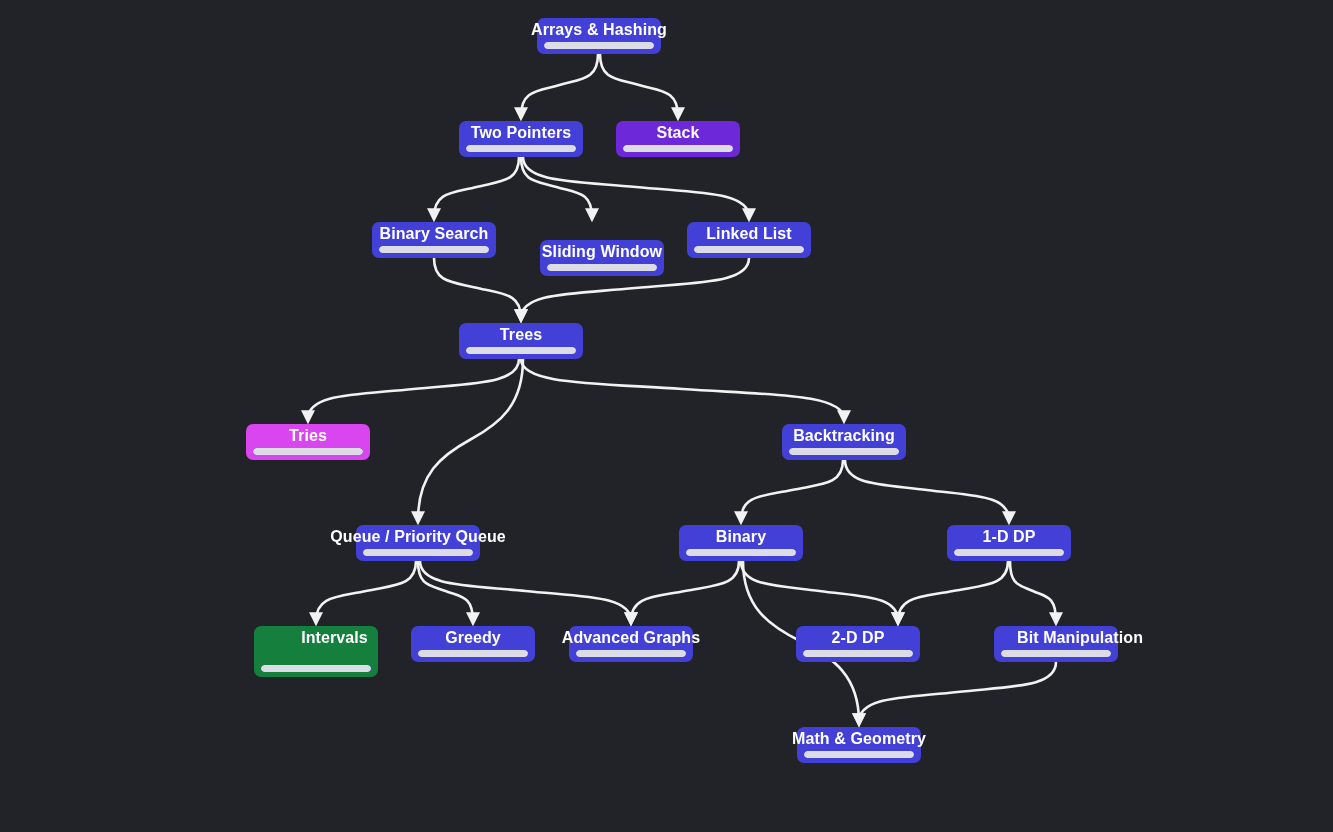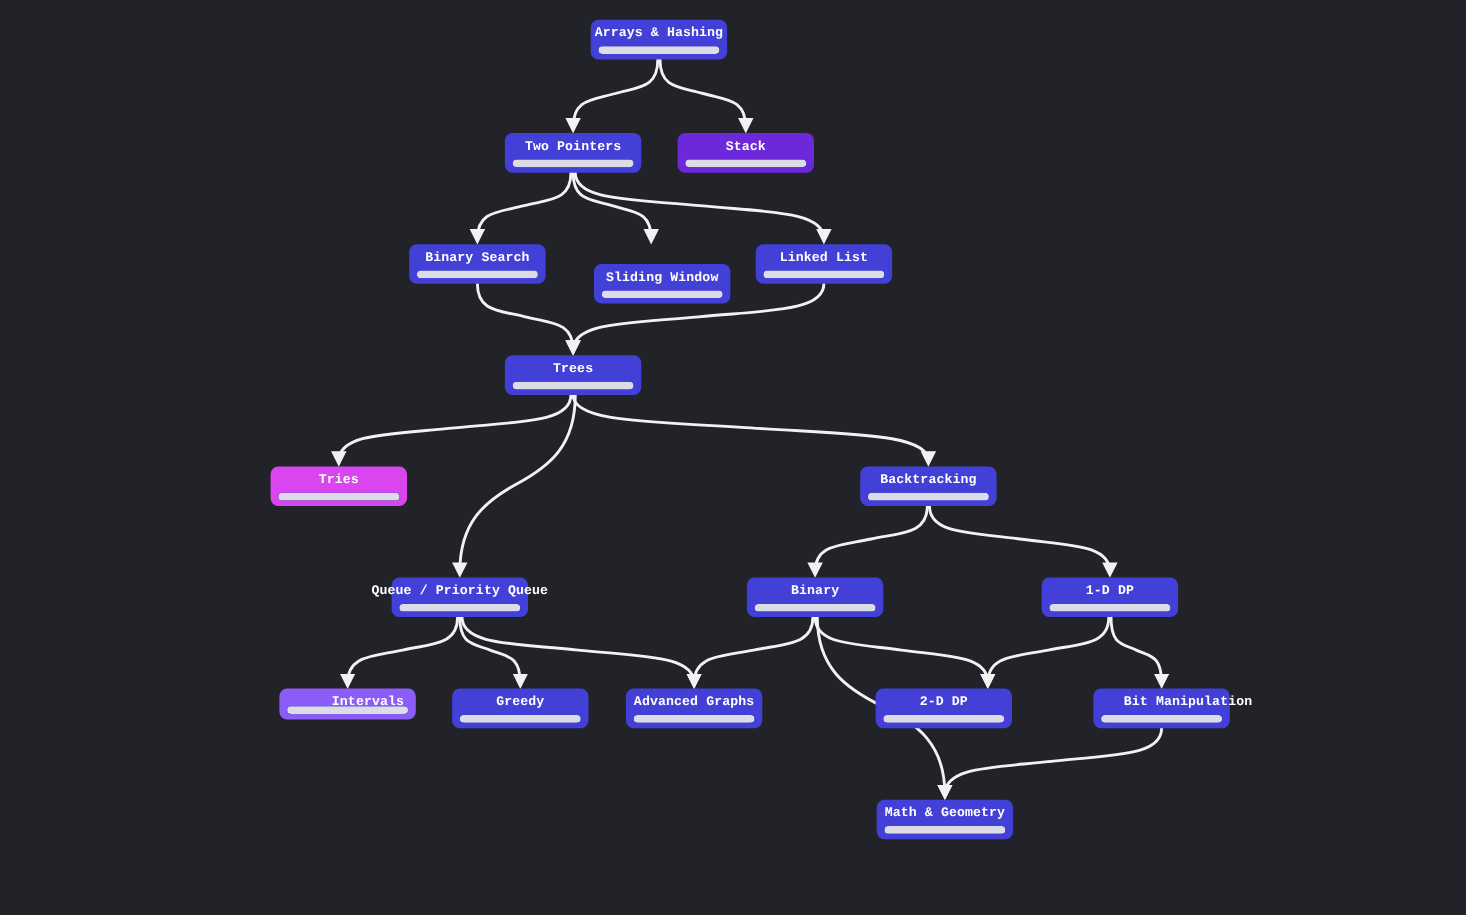--- a/index.html
+++ b/index.html
@@ -36,27 +36,27 @@
     display: flex;
     flex-direction: column;
     align-items: center;
     justify-content: flex-start;
     padding-top: 5px;
     cursor: pointer;
     z-index: 5;
   }
   .node-label {
     color: #ffffff;
-    font-size: 12px;
+    font-size: 16px;
     font-weight: bold;
     line-height: 14px;
     letter-spacing: 0.1px;
     white-space: nowrap;
     text-align: left;
-    font-family: Liberation Mono, monospace;
+    font-family: Liberation Sans, sans-serif;
   }
   .node-progress-track {
     position: absolute;
     left: 7px;
     right: 7px;
     bottom: 5px;
     height: 7px;
     border-radius: 4px;
     background: #3a38c4;
     overflow: hidden;
@@ -167,21 +167,21 @@
         <div class="node-progress-track">
           <div class="node-progress-fill" style="width: 100%; background: rgb(220, 220, 230);"></div>
         </div>
       </div>
       <div class="node" style="left: 947px; top: 525px; width: 124px; height: 36px; background: rgb(66, 64, 214);">
         <div class="node-label" style="color: rgb(255, 255, 255);">1-D DP</div>
         <div class="node-progress-track">
           <div class="node-progress-fill" style="width: 100%; background: rgb(220, 220, 230);"></div>
         </div>
       </div>
-      <div class="node" style="left: 254px; top: 626px; width: 124px; height: 28px; background: #8b5cf6; padding-left: 37px;">
+      <div class="node" style="left: 254px; top: 626px; width: 124px; height: 51px; background: #15803d; padding-left: 37px;">
         <div class="node-label" style="color: rgb(255, 255, 255);">Intervals</div>
         <div class="node-progress-track">
           <div class="node-progress-fill" style="width: 100%; background: rgb(220, 220, 230);"></div>
         </div>
       </div>
       <div class="node" style="left: 411px; top: 626px; width: 124px; height: 36px; background: rgb(66, 64, 214);">
         <div class="node-label" style="color: rgb(255, 255, 255);">Greedy</div>
         <div class="node-progress-track">
           <div class="node-progress-fill" style="width: 100%; background: rgb(220, 220, 230);"></div>
         </div>

